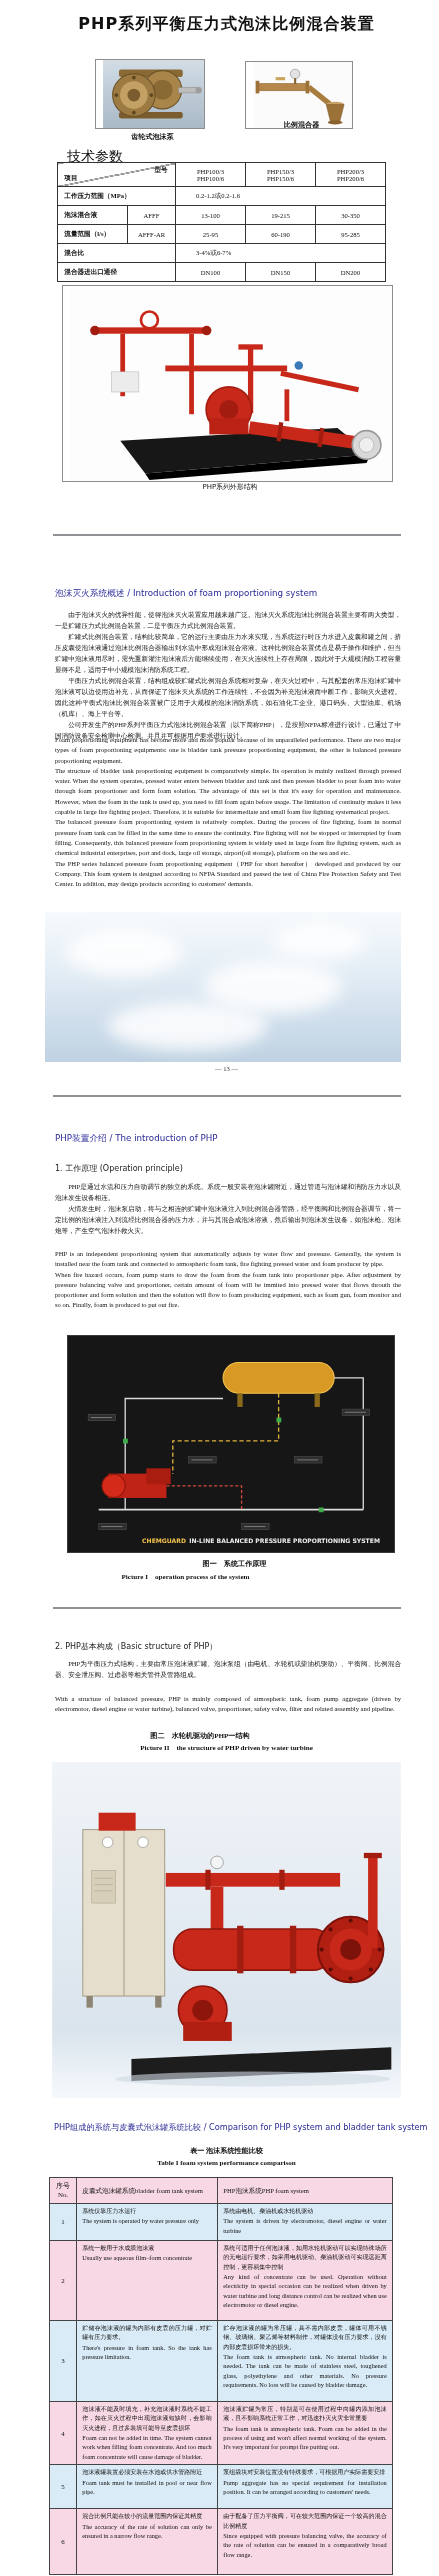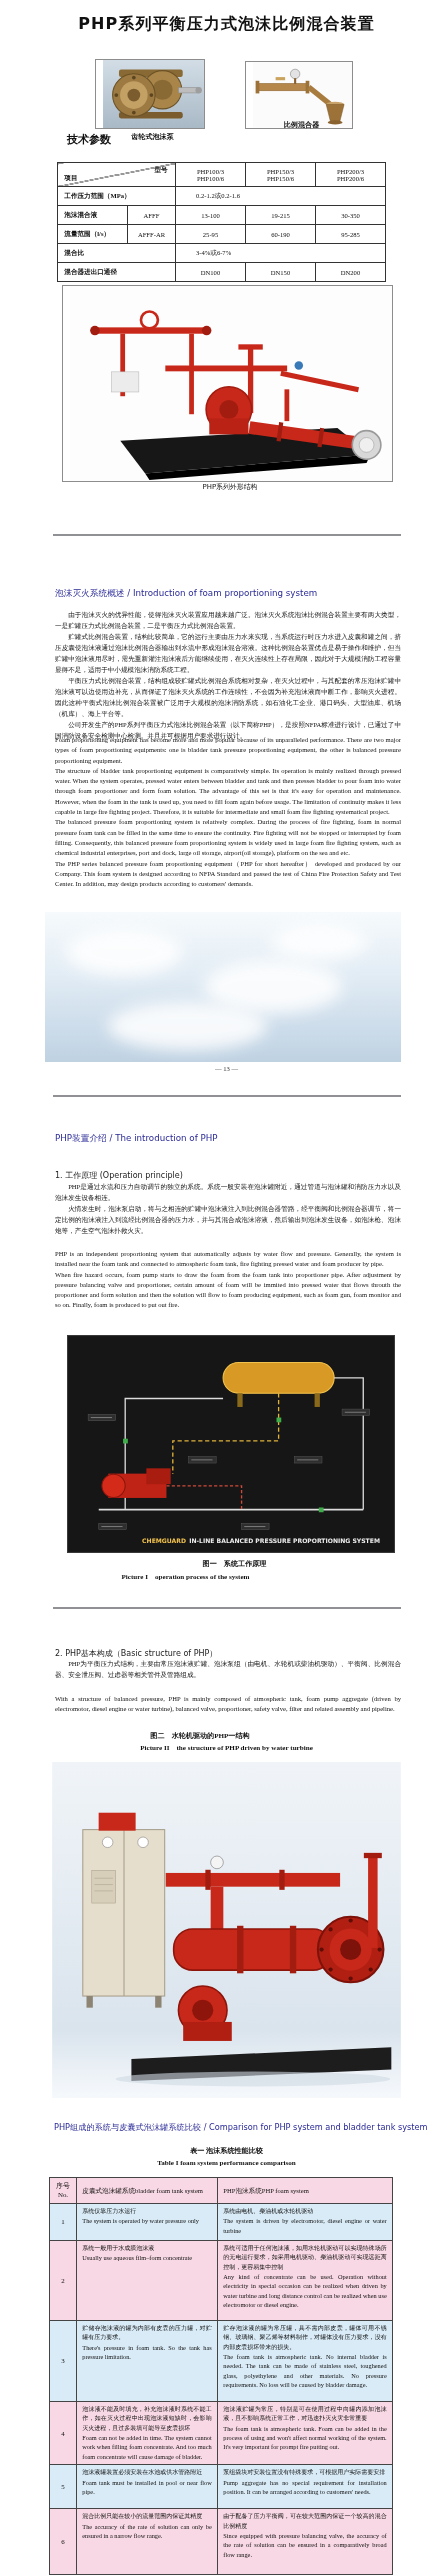--- a/index.html
+++ b/index.html
@@ -10,21 +10,21 @@
   .serif{font-family:"Liberation Serif","DejaVu Serif",serif;}
 
   .main-title{top:13.8px;left:0;width:439px;text-align:center;font-size:16px;font-weight:bold;
               letter-spacing:1.1px;}
   .sub-title{top:36px;left:0;width:439px;text-align:center;font-size:10px;font-weight:bold;}
 
   .photo-frame{border:0.5px solid #8d8d8d;background:#fff;overflow:hidden;}
   .photo-caption{font-size:7.1px;font-weight:bold;text-align:center;}
 
   .sec-heading{color:#292997;font-size:8.7px;font-weight:normal;white-space:nowrap;}
-  .sub-heading{font-size:8px;color:#222;margin-top:7px;}
+  .sub-heading{font-size:8px;color:#222;}
 
   .cn-para p{margin:0;text-indent:2em;font-size:6.6px;line-height:11px;text-align:justify;}
   .en-para p{margin:0;font-size:6.6px;line-height:10.3px;text-align:justify;}
 
   .divider{height:2.1px;background:#8f9194;}
 
   
   table.tech{border-collapse:collapse;table-layout:fixed;width:328px;font-size:6.6px;}
   table.tech td{border:0.5px solid #333;text-align:center;vertical-align:middle;padding:1.1px 2.1px;}
   table.tech .lbl{text-align:left;padding-left:6.3px;font-weight:bold;}
@@ -93,21 +93,21 @@
       <rect x="78" y="30" width="4" height="11" fill="#8a6230"></rect>
       <line x1="106" y1="47" x2="152" y2="84" stroke="#a87c3e" stroke-width="10"></line>
       <ellipse cx="156" cy="80" rx="17" ry="5" fill="#c9a46a"></ellipse>
       <polygon points="139,80 173,80 165,112 147,112" fill="#9c7238" stroke="#7a5826"></polygon>
       <ellipse cx="156" cy="114" rx="14" ry="4" fill="#8a6230"></ellipse>
     </svg>
   </div>
   <div class="abs photo-caption sans" style="top:132px;left:95px;width:101px;">齿轮式泡沫泵</div>
   <div class="abs photo-caption sans" style="top:120px;left:245px;width:99px;">比例混合器</div>
 
-  <div class="abs sans" style="top:132px;left:60px;font-size:11px;font-weight:bold;">技术参数</div>
+  <div class="abs sans" style="top:148px;left:60px;font-size:14px;font-weight:normal;">技术参数</div>
 
   <table class="tech abs" style="top:162px;left:57px;">
     <colgroup>
         <col style="width:70px">
         <col style="width:48px">
         <col style="width:70px">
         <col style="width:70px">
         <col style="width:70px">
       </colgroup>
     <tbody>

